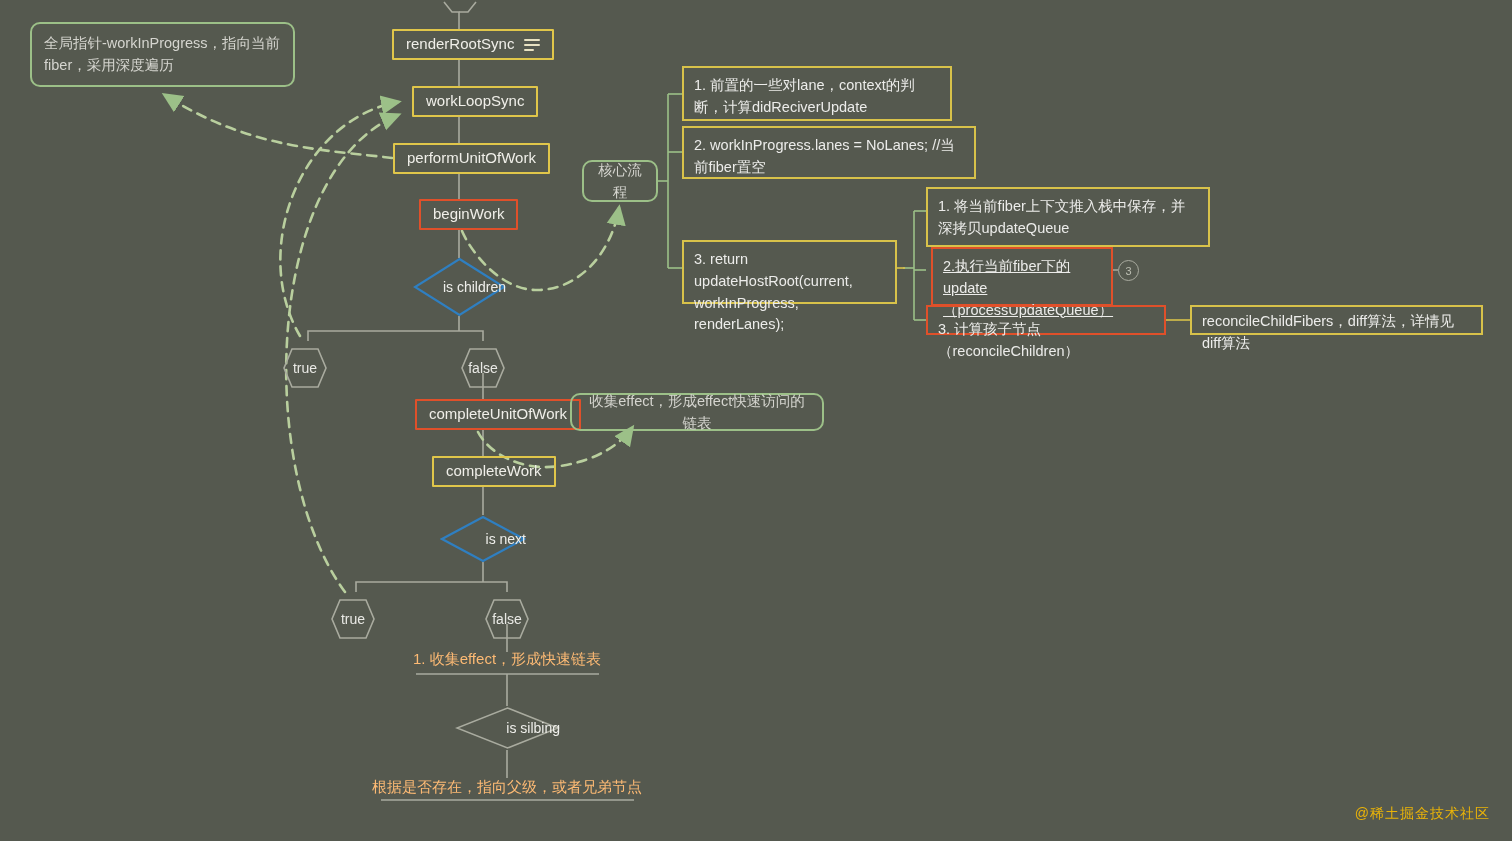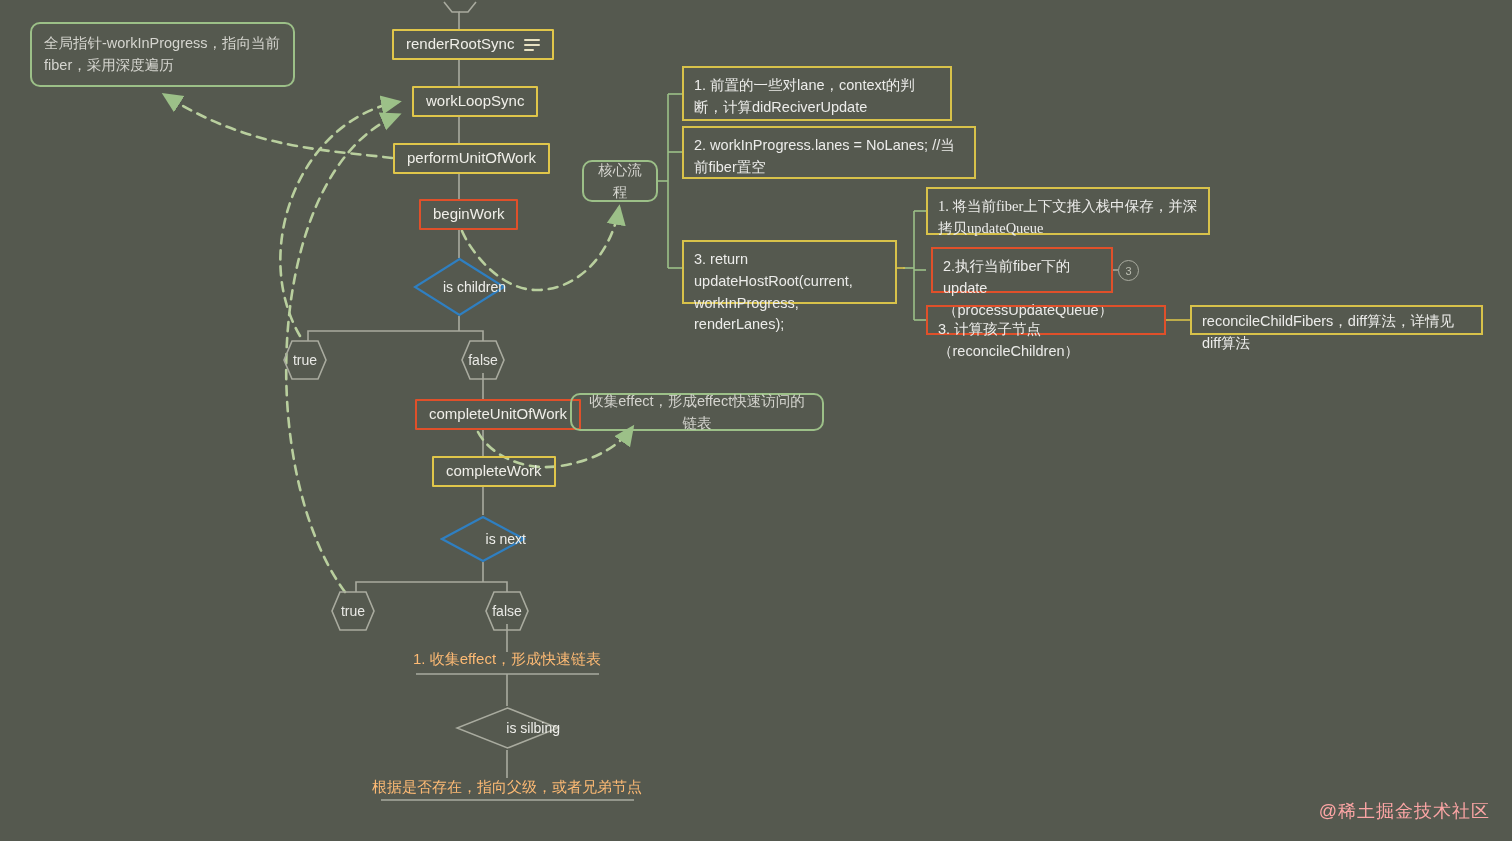--- a/index.html
+++ b/index.html
@@ -27,21 +27,21 @@
   .info.red{border-color:#e0502a;}
 
   
   .callout{position:absolute;box-sizing:border-box;border:2px solid #9cc088;
            border-radius:10px;color:#d5d5cf;font-size:14.5px;line-height:1.55;
            padding:8px 12px;text-align:left;}
   .callout.center{display:flex;align-items:center;justify-content:center;text-align:center;}
 
   
   .hex{position:absolute;width:44px;height:40px;display:flex;align-items:center;
-       justify-content:center;font-size:14px;color:#e9e9e5;}
+       justify-content:center;font-size:14px;color:#e9e9e5;margin-top:8px;}
   .hex .hexshape{position:absolute;inset:0;}
   .hex span{position:relative;z-index:2;}
 
   
   .dia{position:absolute;display:flex;align-items:center;justify-content:flex-end;
        font-size:14px;color:#efefeb;}
   .dia .diashape{position:absolute;inset:0;}
   .dia span{position:relative;z-index:2;}
 
   
@@ -51,21 +51,21 @@
   .badge{position:absolute;width:19px;height:19px;border:1.5px solid #a9ab9f;
          border-radius:50%;color:#bdbfb3;font-size:11px;display:flex;
          align-items:center;justify-content:center;}
 
   .hamburger{display:inline-flex;flex-direction:column;gap:3px;margin-left:10px;}
   .hamburger i{display:block;height:2px;background:#e8e2c2;border-radius:1px;}
   .hamburger i:nth-child(1){width:16px;}
   .hamburger i:nth-child(2){width:16px;}
   .hamburger i:nth-child(3){width:10px;}
 
-  .watermark{position:absolute;right:22px;bottom:18px;color:#fca5a5;font-size:18px;
+  .watermark{position:absolute;right:22px;bottom:18px;color:#eab308;font-size:14px;
              letter-spacing:1px;}
 </style>
 </head>
 <body>
 
 <div id="canvas">
 
   <svg class="lines" viewBox="0 0 1512 841">
     <defs>
       <marker id="arrowGreen" markerWidth="9" markerHeight="9" refX="6.5" refY="4.5" orient="auto" markerUnits="strokeWidth">
@@ -246,25 +246,25 @@
   </div>
 
   <div class="info" style="left:682px;top:126px;width:294px;height:53px;">
     <span>2. workInProgress.lanes = NoLanes; //当前fiber置空</span>
   </div>
 
   <div class="info" style="left:682px;top:240px;width:215px;height:64px;">
     <span>3.  return updateHostRoot(current, workInProgress, renderLanes);</span>
   </div>
 
-  <div class="info" style="left:926px;top:187px;width:284px;height:48px;font-family:Liberation Serif, serif;">
+  <div class="info" style="left:926px;top:187px;width:284px;height:60px;">
     <span>1. 将当前fiber上下文推入栈中保存，并深拷贝updateQueue</span>
   </div>
 
-  <div class="info red" style="left:931px;top:247px;width:182px;height:46px;">
+  <div class="info red" style="left:931px;top:247px;width:182px;height:59px;text-decoration:underline;">
     <span>2.执行当前fiber下的update（processUpdateQueue）</span>
   </div>
   <div class="badge" style="left:1118px;top:260px;">
     <span>3</span>
   </div>
 
   <div class="info red" style="left:926px;top:305px;width:240px;height:30px;padding:12px 10px;">
     <span>3. 计算孩子节点（reconcileChildren）</span>
   </div>
 

